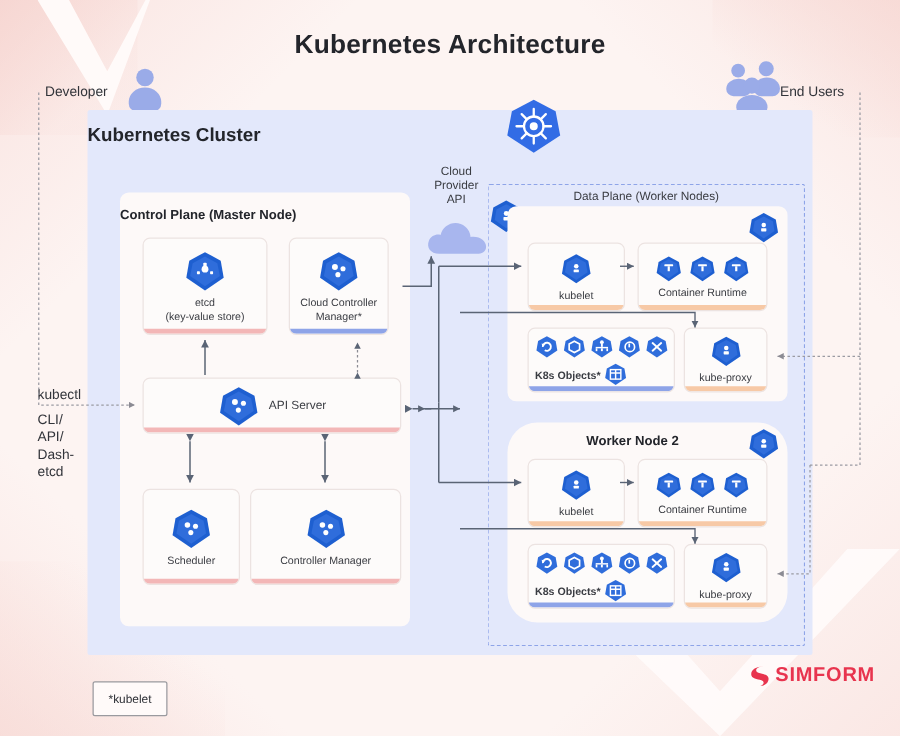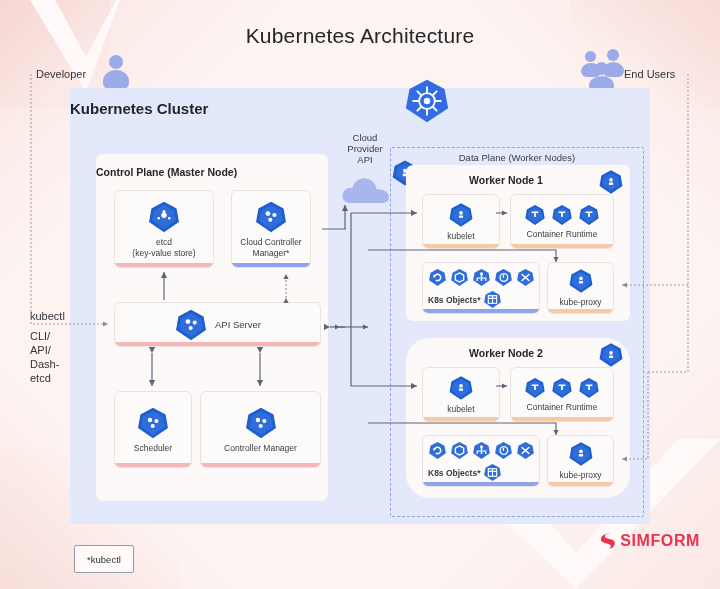--- a/index.html
+++ b/index.html
@@ -32,21 +32,21 @@
   .chev-br { right:0px; bottom:0px; width:300px; height:150px;
     clip-path: polygon(0 0, 18% 0, 52% 76%, 86% 0, 100% 0, 52% 100%);
     background: rgba(255,252,251,.85); }
   .chev-tr { right:-20px; top:-10px; width:170px; height:120px;
     background: linear-gradient(215deg, rgba(246,212,207,.7) 0%, rgba(246,212,207,0) 70%); }
   .chev-bl { left:-20px; bottom:-20px; width:200px; height:160px;
     background: linear-gradient(40deg, rgba(246,212,207,.55) 0%, rgba(246,212,207,0) 70%); }
 
   .title {
     position: absolute; top: 24px; left: 0; width: 100%;
-    text-align: center; font-size: 21px; font-weight: normal;
+    text-align: center; font-size: 21px; font-weight: bold;
     color: #23252b; letter-spacing: .2px;
   }
 
   
   .person { position:absolute; }
   .p-head { position:absolute; border-radius:50%; background:#9aabe8; }
   .p-body { position:absolute; background:#9aabe8; border-radius:50% 50% 6px 6px/60% 60% 6px 6px; }
 
   .dev-wrap { left:100px; top:55px; width:32px; height:34px; }
   .dev-wrap .p-head { left:9px; top:0px; width:14px; height:14px; }
@@ -309,21 +309,20 @@
   </svg>
   <div class="cap">Controller Manager</div>
   <div class="ubar pink"></div>
 </div>
 
 <div class="data-plane">
   <div class="dp-title">Data Plane (Worker Nodes)</div>
 </div>
 
 <div class="worker" id="worker1">
-  <div class="w-title">Worker Node 1</div>
   <svg class="w-badge" width="26" height="26" viewBox="0 0 100 100">
     <polygon points="50,5 87,25 94,65 50,95 6,65 13,25" fill="#1e5fd0"></polygon>
     <polygon points="50,16 78,31 83,61 50,84 17,61 22,31" fill="#2f6ddb"></polygon>
     <g fill="#fff">
         <circle cx="50" cy="42" r="7"></circle>
         <rect x="42" y="52" width="16" height="10" rx="2"></rect>
       </g>
   </svg>
 
   <div class="box kubelet-box">
@@ -589,19 +588,19 @@
   <line x1="496" y1="386" x2="507" y2="386" stroke="#5a6475" stroke-width="1.1" marker-end="url(#ahs)"></line>
 
   <path d="M368 250 L556 250 L556 262" stroke="#5a6475" stroke-width="1.1" fill="none" marker-end="url(#ahs)"></path>
   <path d="M368 423 L556 423 L556 435" stroke="#5a6475" stroke-width="1.1" fill="none" marker-end="url(#ahs)"></path>
 
   <path d="M368 327 L368 327" stroke="#5a6475" stroke-width="1.1" fill="none"></path>
   <path d="M340 327 L368 327" stroke="#5a6475" stroke-width="1.1" fill="none" marker-end="url(#ahs)" marker-start="url(#ahs)"></path>
   <line x1="330" y1="327" x2="345" y2="327" stroke="#5a6475" stroke-width="1.2" marker-start="url(#ahs)"></line>
 </svg>
 
-<div class="optional-box">*kubectl</div>
+<div class="optional-box">*kubelet</div>
 <div class="brand">
   <svg width="17" height="18" viewBox="0 0 40 44">
     <path d="M28 3 C14 3 4 9 4 18 C4 27 16 27 24 30 C30 32 30 38 22 41 C32 41 38 34 38 27 C38 18 26 18 18 15 C12 13 12 7 20 4 Z" fill="#e8344e"></path>
   </svg>
   <span class="brand-text">SIMFORM</span>
 </div>
 
 </body></html>

